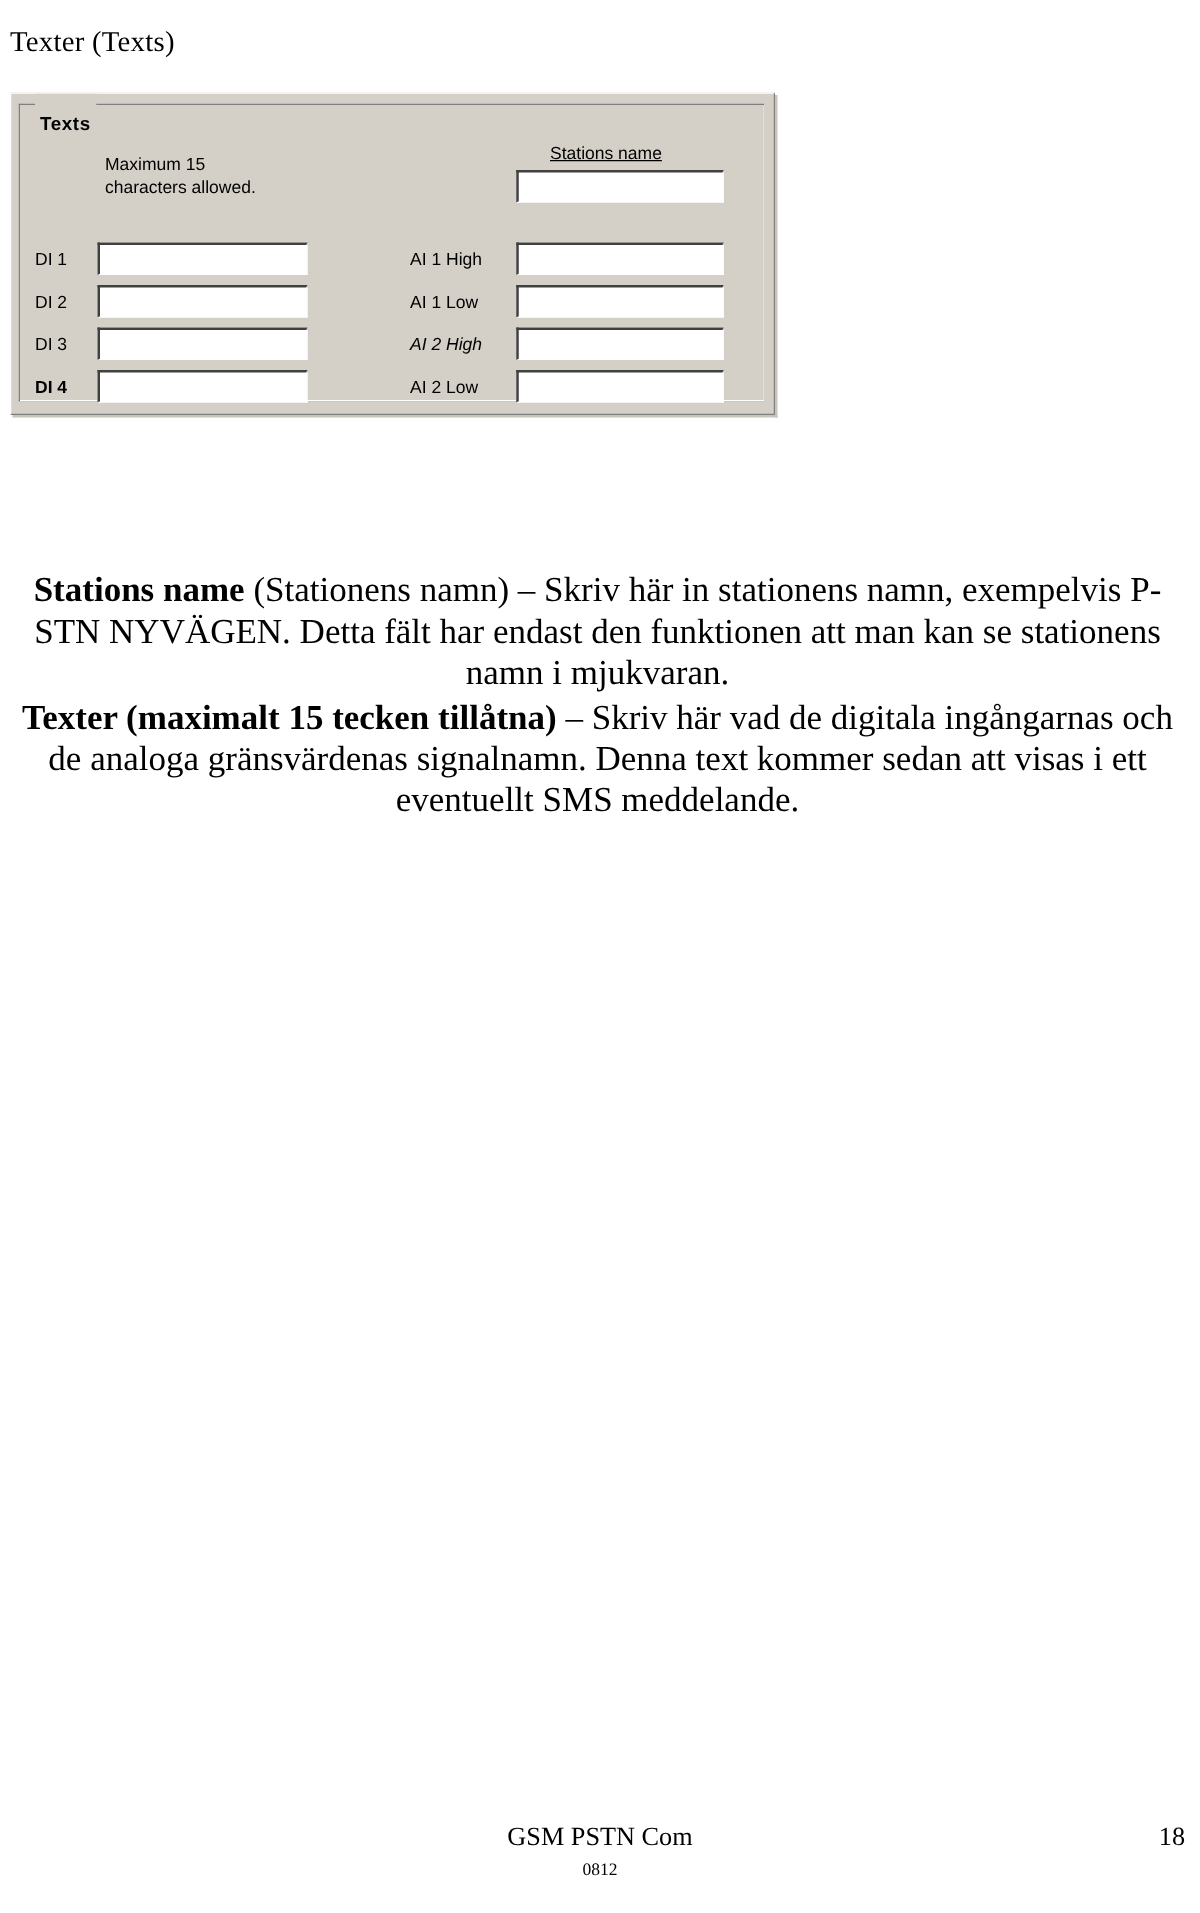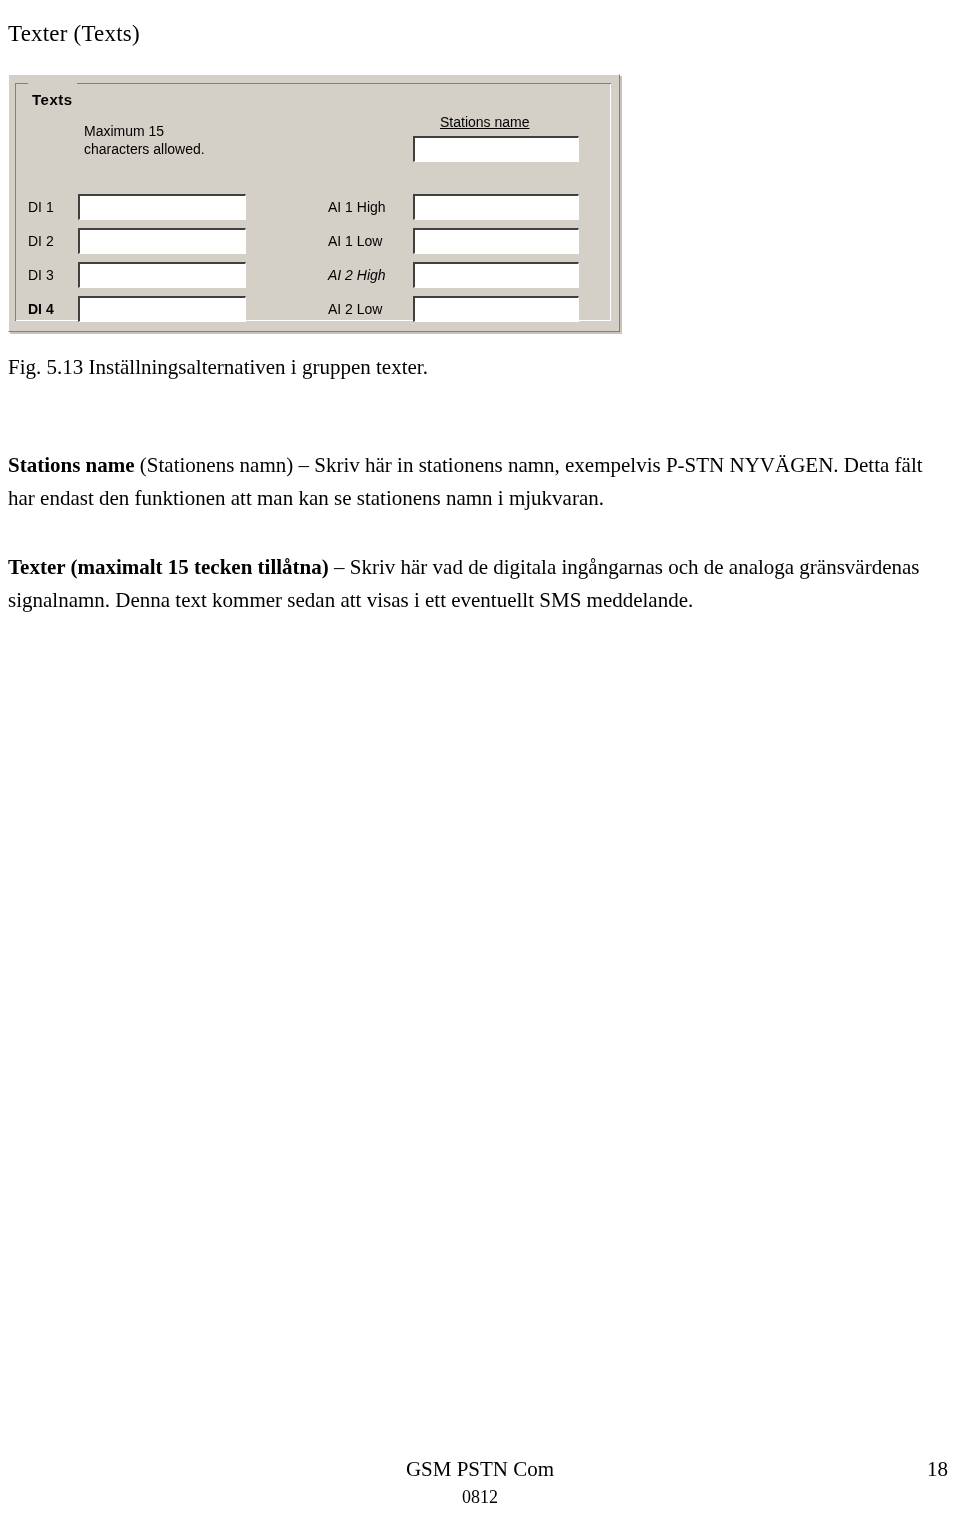--- a/index.html
+++ b/index.html
@@ -152,23 +152,23 @@
     top: 352px;
     font-size: 21px;
     line-height: 30px;
     white-space: nowrap;
   }
 
   .para {
     position: absolute;
     left: 8px;
     width: 940px;
-    font-size: 21px;
+    font-size: 28px;
     line-height: 33px;
-    text-align: left;
+    text-align: center;
   }
   .para b { font-weight: bold; }
 
   
   .footer {
     position: absolute;
     left: 0;
     top: 1455px;
     width: 960px;
     height: 70px;
@@ -181,21 +181,21 @@
     text-align: center;
     font-size: 21px;
     line-height: 28px;
   }
   .footer-sub {
     position: absolute;
     left: 0;
     top: 28px;
     width: 960px;
     text-align: center;
-    font-size: 18px;
+    font-size: 14px;
     line-height: 28px;
   }
   .footer-page {
     position: absolute;
     right: 12px;
     top: 0;
     font-size: 21px;
     line-height: 28px;
   }
 </style>
@@ -236,21 +236,20 @@
       <input class="textbox" style="left: 397px; top: 144px; width: 166px; height: 26px;" placeholder="">
 
       <div class="field-label" style="left:312px; top:182px;font-style:italic;">AI 2 High</div>
       <input class="textbox" style="left: 397px; top: 178px; width: 166px; height: 26px;" placeholder="">
 
       <div class="field-label" style="left:312px; top:216px;">AI 2 Low</div>
       <input class="textbox" style="left: 397px; top: 212px; width: 166px; height: 26px;" placeholder="">
     </div>
   </div>
 
-  <div class="caption">Fig. 5.13 Inställningsalternativen i gruppen texter.</div>
 
   <p class="para" style="top:428px;"><b>Stations name</b><span> (Stationens namn) – Skriv här in stationens namn, exempelvis P-STN NYVÄGEN. Detta fält har endast den funktionen att man kan se stationens namn i mjukvaran.</span></p>
 
   <p class="para" style="top:530px;"><b>Texter (maximalt 15 tecken tillåtna)</b><span> – Skriv här vad de digitala ingångarnas och de analoga gränsvärdenas signalnamn. Denna text kommer sedan att visas i ett eventuellt SMS meddelande.</span></p>
 
   <div class="footer">
     <div class="footer-center">GSM PSTN Com</div>
     <div class="footer-sub">0812</div>
     <div class="footer-page">18</div>
   </div>

